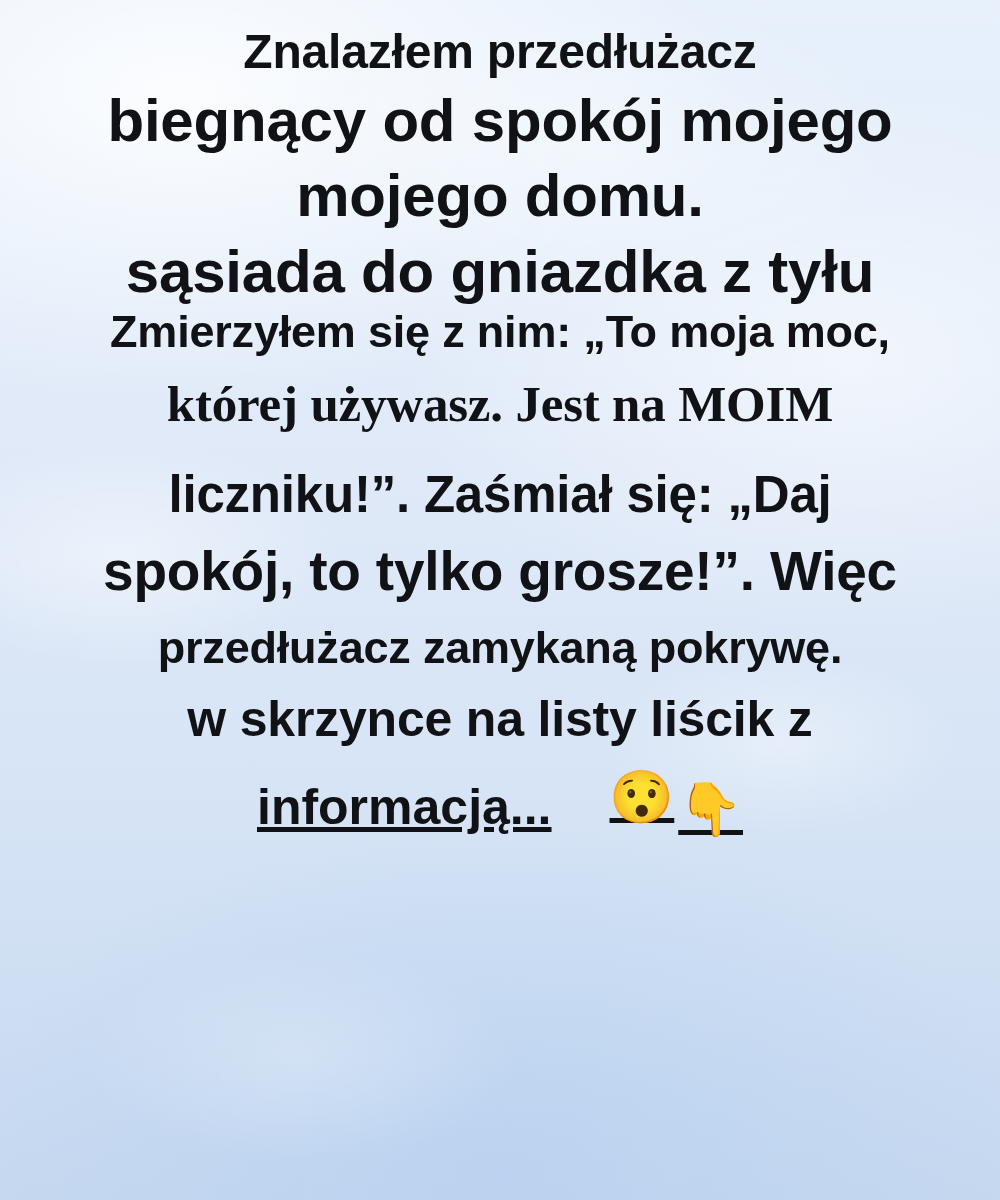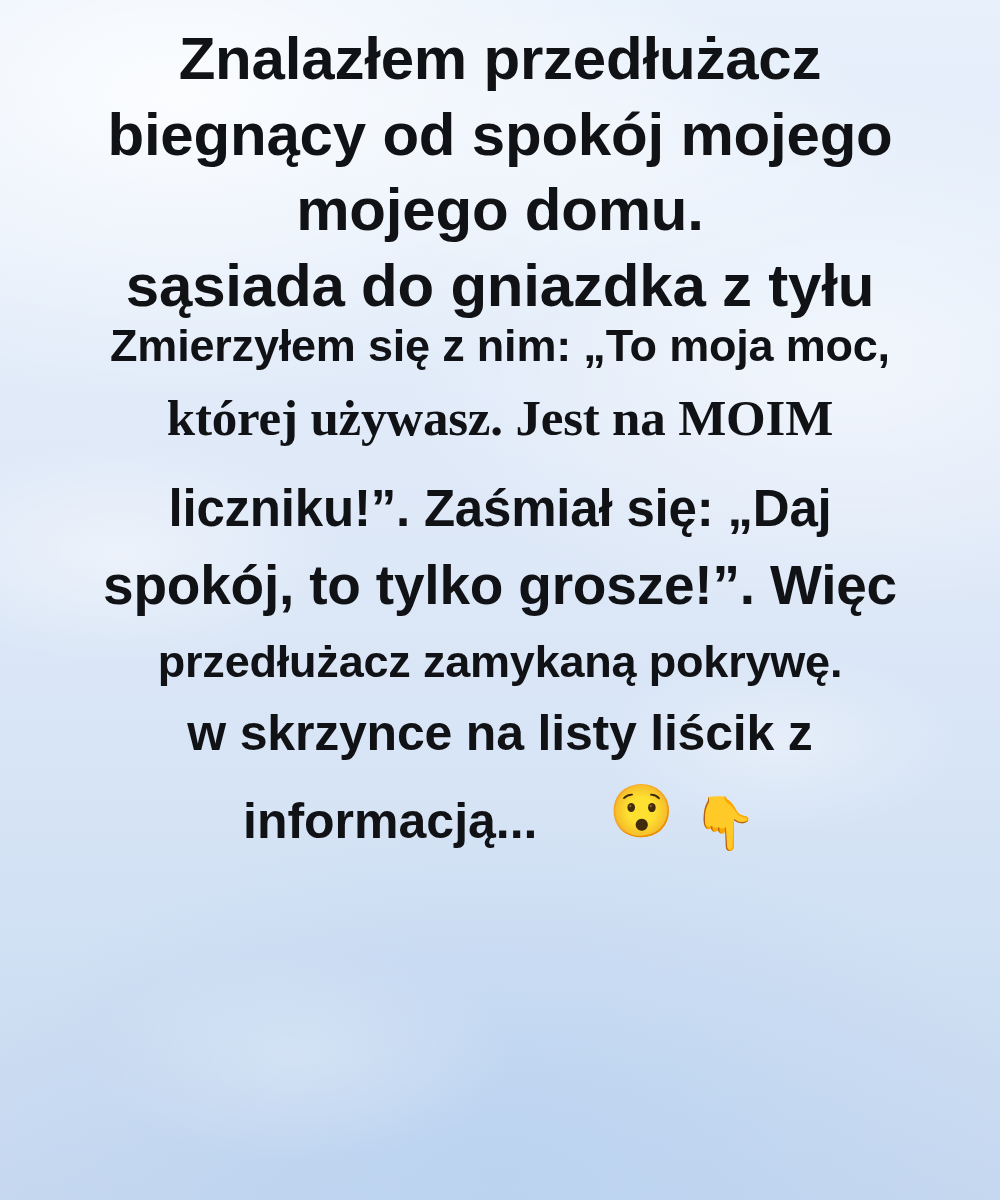--- a/index.html
+++ b/index.html
@@ -49,39 +49,40 @@
   }
 
   .line {
     display: block;
     font-weight: 700;
     letter-spacing: -0.2px;
     line-height: 1.16;
     white-space: nowrap;
   }
 
-  .l1 { font-size: 60px; margin-top: 16px; }
+  .l1 { font-size: 48px; margin-top: 16px; }
   .l2 { font-size: 60px; margin-top: 6px; }
   .l3 { font-size: 60px; margin-top: 6px; }
   .l4 { font-size: 60px; margin-top: 6px; }
 
   .l5 { font-size: 45px; }
   .l6 { font-size: 51px; margin-top: 16px; font-family: Liberation Serif, serif; }
   .l7 { font-size: 51px; margin-top: 31px; }
   .l8 { font-size: 55px; margin-top: 16px; }
   .l9 { font-size: 45px; margin-top: 18px; }
   .l10 { font-size: 43px; margin-top: 36px; }
   .l11 { font-size: 50px; margin-top: 16px; }
 
   .last-row {
     display: flex;
     align-items: center;
     justify-content: center;
-    gap: 18px;
+    gap: 4px;
     margin-top: 30px;
+    text-decoration: underline;
   }
   .l12 {
     font-size: 50px;
     font-weight: 700;
     white-space: nowrap;
   }
   .emoji {
     font-size: 52px;
     line-height: 1;
     display: inline-block;

